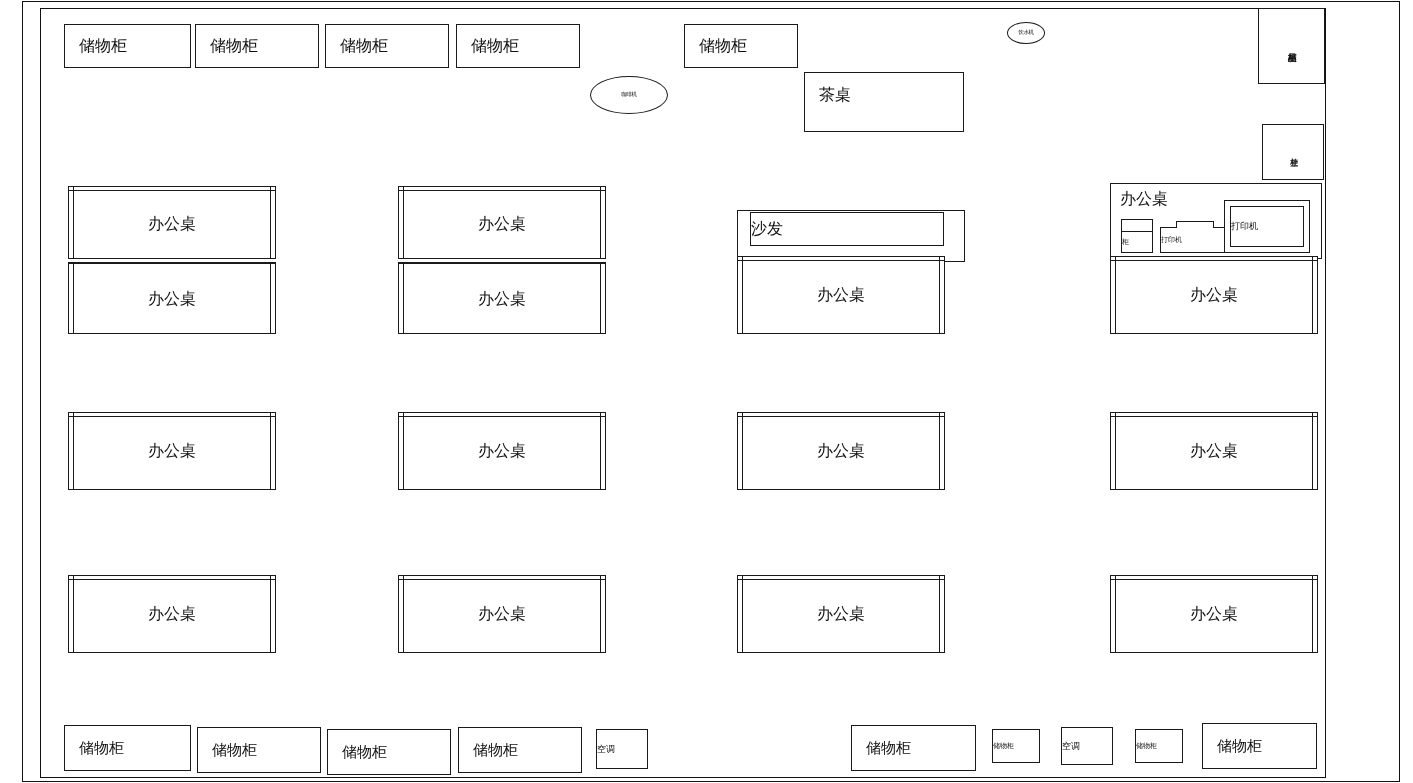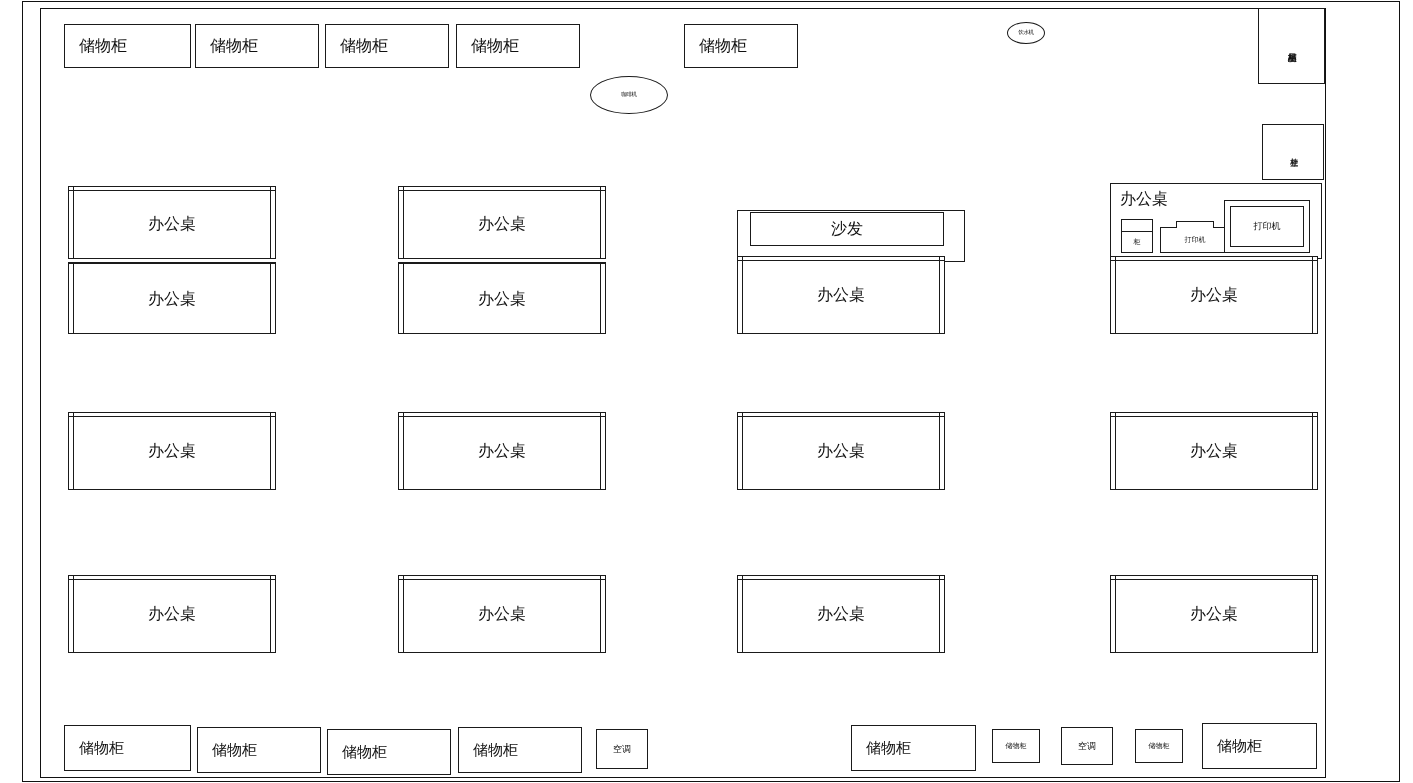--- a/index.html
+++ b/index.html
@@ -34,21 +34,21 @@
     align-items:center;
     color:#111;
     white-space:nowrap;
   }
   .fx > .lbl{
     display:block;
     line-height:1;
     font-family:"Liberation Serif","DejaVu Serif",serif;
   }
   
-  .al-c{justify-content:center;}
+  .al-c{justify-content:flex-start;}
   .al-l{justify-content:flex-start;}
   .pad-l{padding-left:14px;}
   .pad-l-s{padding-left:8px;}
   .pad-t{align-items:flex-start;padding-top:6px;}
 
   
   .t16 .lbl{font-size:16px;}
   .t15 .lbl{font-size:15px;}
   .t10 .lbl{font-size:9px;}
   .t8  .lbl{font-size:7px;}
@@ -139,20 +139,23 @@
   <div class="fx al-l pad-l t16" style="left:325px;top:24px;width:124px;height:44px;">
     <span class="lbl">储物柜</span>
   </div>
   <div class="fx al-l pad-l t16" style="left:456px;top:24px;width:124px;height:44px;">
     <span class="lbl">储物柜</span>
   </div>
   <div class="fx al-l pad-l t16" style="left:684px;top:24px;width:114px;height:44px;">
     <span class="lbl">储物柜</span>
   </div>
 
+  <div class="fx al-l pad-l pad-t t16" style="left:804px;top:72px;width:160px;height:60px;padding-top:14px;">
+    <span class="lbl">茶桌</span>
+  </div>
 
   <div class="ell t6" style="left:590px;top:76px;width:78px;height:38px;">
     <span class="lbl">咖啡机</span>
   </div>
   <div class="ell t6" style="left:1007px;top:22px;width:38px;height:22px;">
     <span class="lbl">饮水机</span>
   </div>
 
   <div class="vbox" style="left:1258px;top:8px;width:67px;height:76px;">
     <span class="lbl">精品展示柜</span>

